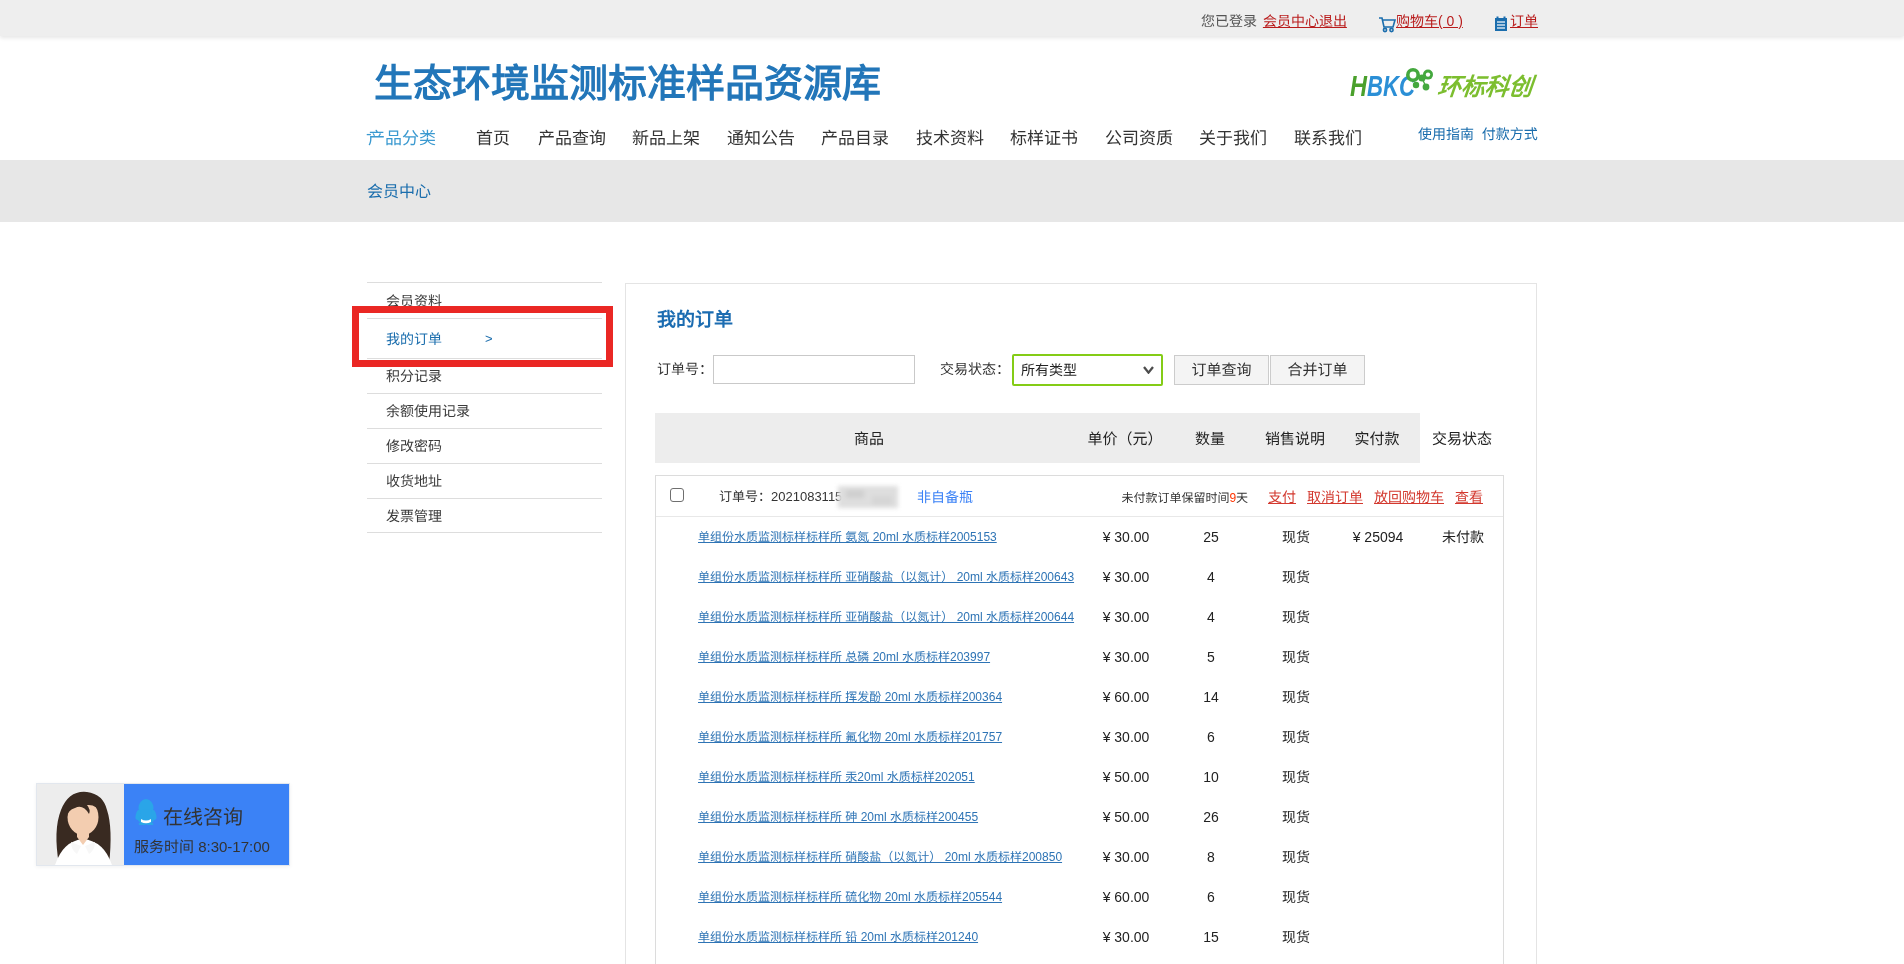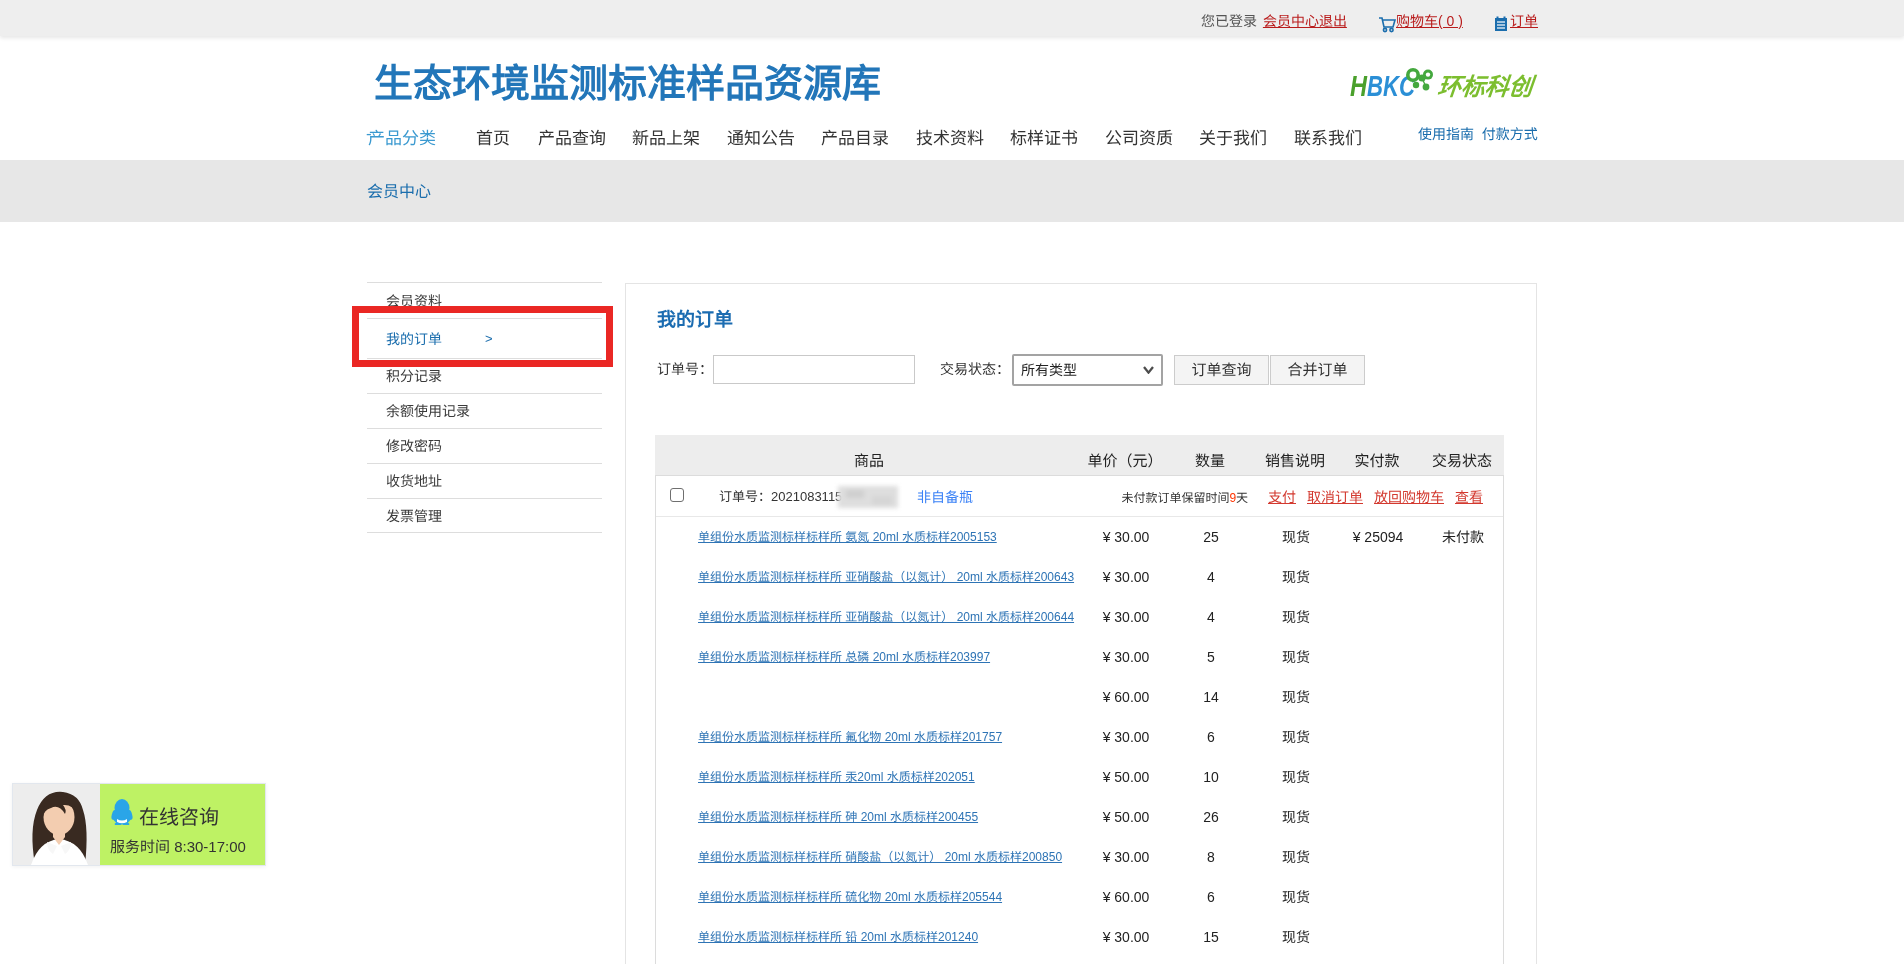--- a/index.html
+++ b/index.html
@@ -36,27 +36,27 @@
   .redbox { position:absolute; left:352px; top:306px; width:261px; height:61px;
     border:7px solid #ea2724; }
   
   .panel { position:absolute; left:625px; top:283px; width:912px; height:720px;
     border:1px solid #e4e4e4; background:#fff; }
   .title { position:absolute; left:657px; top:304px; font-size:19px; font-weight:bold; color:#1b6cb1; }
   .lbl { position:absolute; font-size:14px; color:#333; top:358px; }
   .inp { position:absolute; left:713px; top:355px; width:202px; height:29px;
     border:1px solid #c9c9c9; background:#fff; }
   .sel { position:absolute; left:1012px; top:354px; width:151px; height:32px;
-    border:2px solid #a3a3a3; border-radius:2px; background:#fff; font-size:14px; color:#222;
+    border:2px solid #84cc16; border-radius:2px; background:#fff; font-size:14px; color:#222;
     line-height:29px; padding-left:7px; }
   .sel .chev { position:absolute; right:7px; top:10px; }
   .btn { position:absolute; top:355px; width:95px; height:30px; background:#f4f4f4;
     border:1px solid #cccccc; text-align:center; line-height:28px; font-size:15px; color:#333; }
   
-  .thead { position:absolute; left:655px; top:435px; width:849px; height:50px; background:#ededed; }
+  .thead { position:absolute; left:655px; top:413px; width:765px; height:50px; background:#ededed; }
   .thead span { position:absolute; top:0; height:50px; line-height:51px; font-size:15px; color:#222;
     text-align:center; }
   .obox { position:absolute; left:655px; top:475px; width:849px; height:540px;
     border:1px solid #dcdcdc; background:#fff; }
   .ohead { position:absolute; left:0; top:0; width:847px; height:41px; border-bottom:1px solid #e8e8e8; }
   .ohead .cb { position:absolute; left:14px; top:12px; width:14px; height:14px;
     border:1.5px solid #6f6f6f; border-radius:3px; background:#fff; }
   .ohead .ono { position:absolute; left:63px; top:0; height:41px; line-height:42px; font-size:13px; color:#333; }
   .blur { position:absolute; left:182px; top:8px; width:60px; height:26px; overflow:hidden;
     filter:blur(2px); }
@@ -67,21 +67,21 @@
   .ohead .r a { color:#d3392f; text-decoration:underline; margin-left:11px; }
   .rows { position:absolute; left:0; top:41px; width:847px; }
   .row { position:relative; height:40px; line-height:41px; font-size:14px; color:#222; }
   .row .lnk { position:absolute; left:42px; top:0; color:#2e74b5; text-decoration:underline; white-space:nowrap; font-size:12px; }
   .row .c1 { position:absolute; left:405px; width:130px; text-align:center; }
   .row .c2 { position:absolute; left:516px; width:78px; text-align:center; }
   .row .c3 { position:absolute; left:593px; width:94px; text-align:center; }
   .row .c4 { position:absolute; left:682px; width:80px; text-align:center; }
   .row .c5 { position:absolute; left:767px; width:80px; text-align:center; }
   
-  .chat { position:absolute; left:12px; top:783px; width:254px; height:83px; background:#bef264;
+  .chat { position:absolute; left:36px; top:783px; width:254px; height:83px; background:#3b82f6;
     border:1px solid #e2e7ee; box-shadow:0 1px 4px rgba(0,0,0,0.06); }
   .chat .photo { position:absolute; left:0; top:0; width:87px; height:81px; overflow:hidden; }
   .chat .l1 { position:absolute; left:126px; top:17px; font-size:20px; color:#333; }
   .chat .l2 { position:absolute; left:97px; top:51px; font-size:15px; color:#333; }
   .peng { position:absolute; left:97px; top:14px; }
 </style>
 </head>
 <body>
 
 <div class="topbar">
@@ -220,20 +220,21 @@
         <span class="c2">4</span>
         <span class="c3">现货</span>
       </div>
     <div class="row">
         <a class="lnk">单组份水质监测标样标样所 总磷 20ml 水质标样203997</a>
         <span class="c1">¥ 30.00</span>
         <span class="c2">5</span>
         <span class="c3">现货</span>
       </div>
     <div class="row">
+        <a class="lnk">单组份水质监测标样标样所 挥发酚 20ml 水质标样200364</a>
         <span class="c1">¥ 60.00</span>
         <span class="c2">14</span>
         <span class="c3">现货</span>
       </div>
     <div class="row">
         <a class="lnk">单组份水质监测标样标样所 氟化物 20ml 水质标样201757</a>
         <span class="c1">¥ 30.00</span>
         <span class="c2">6</span>
         <span class="c3">现货</span>
       </div>

